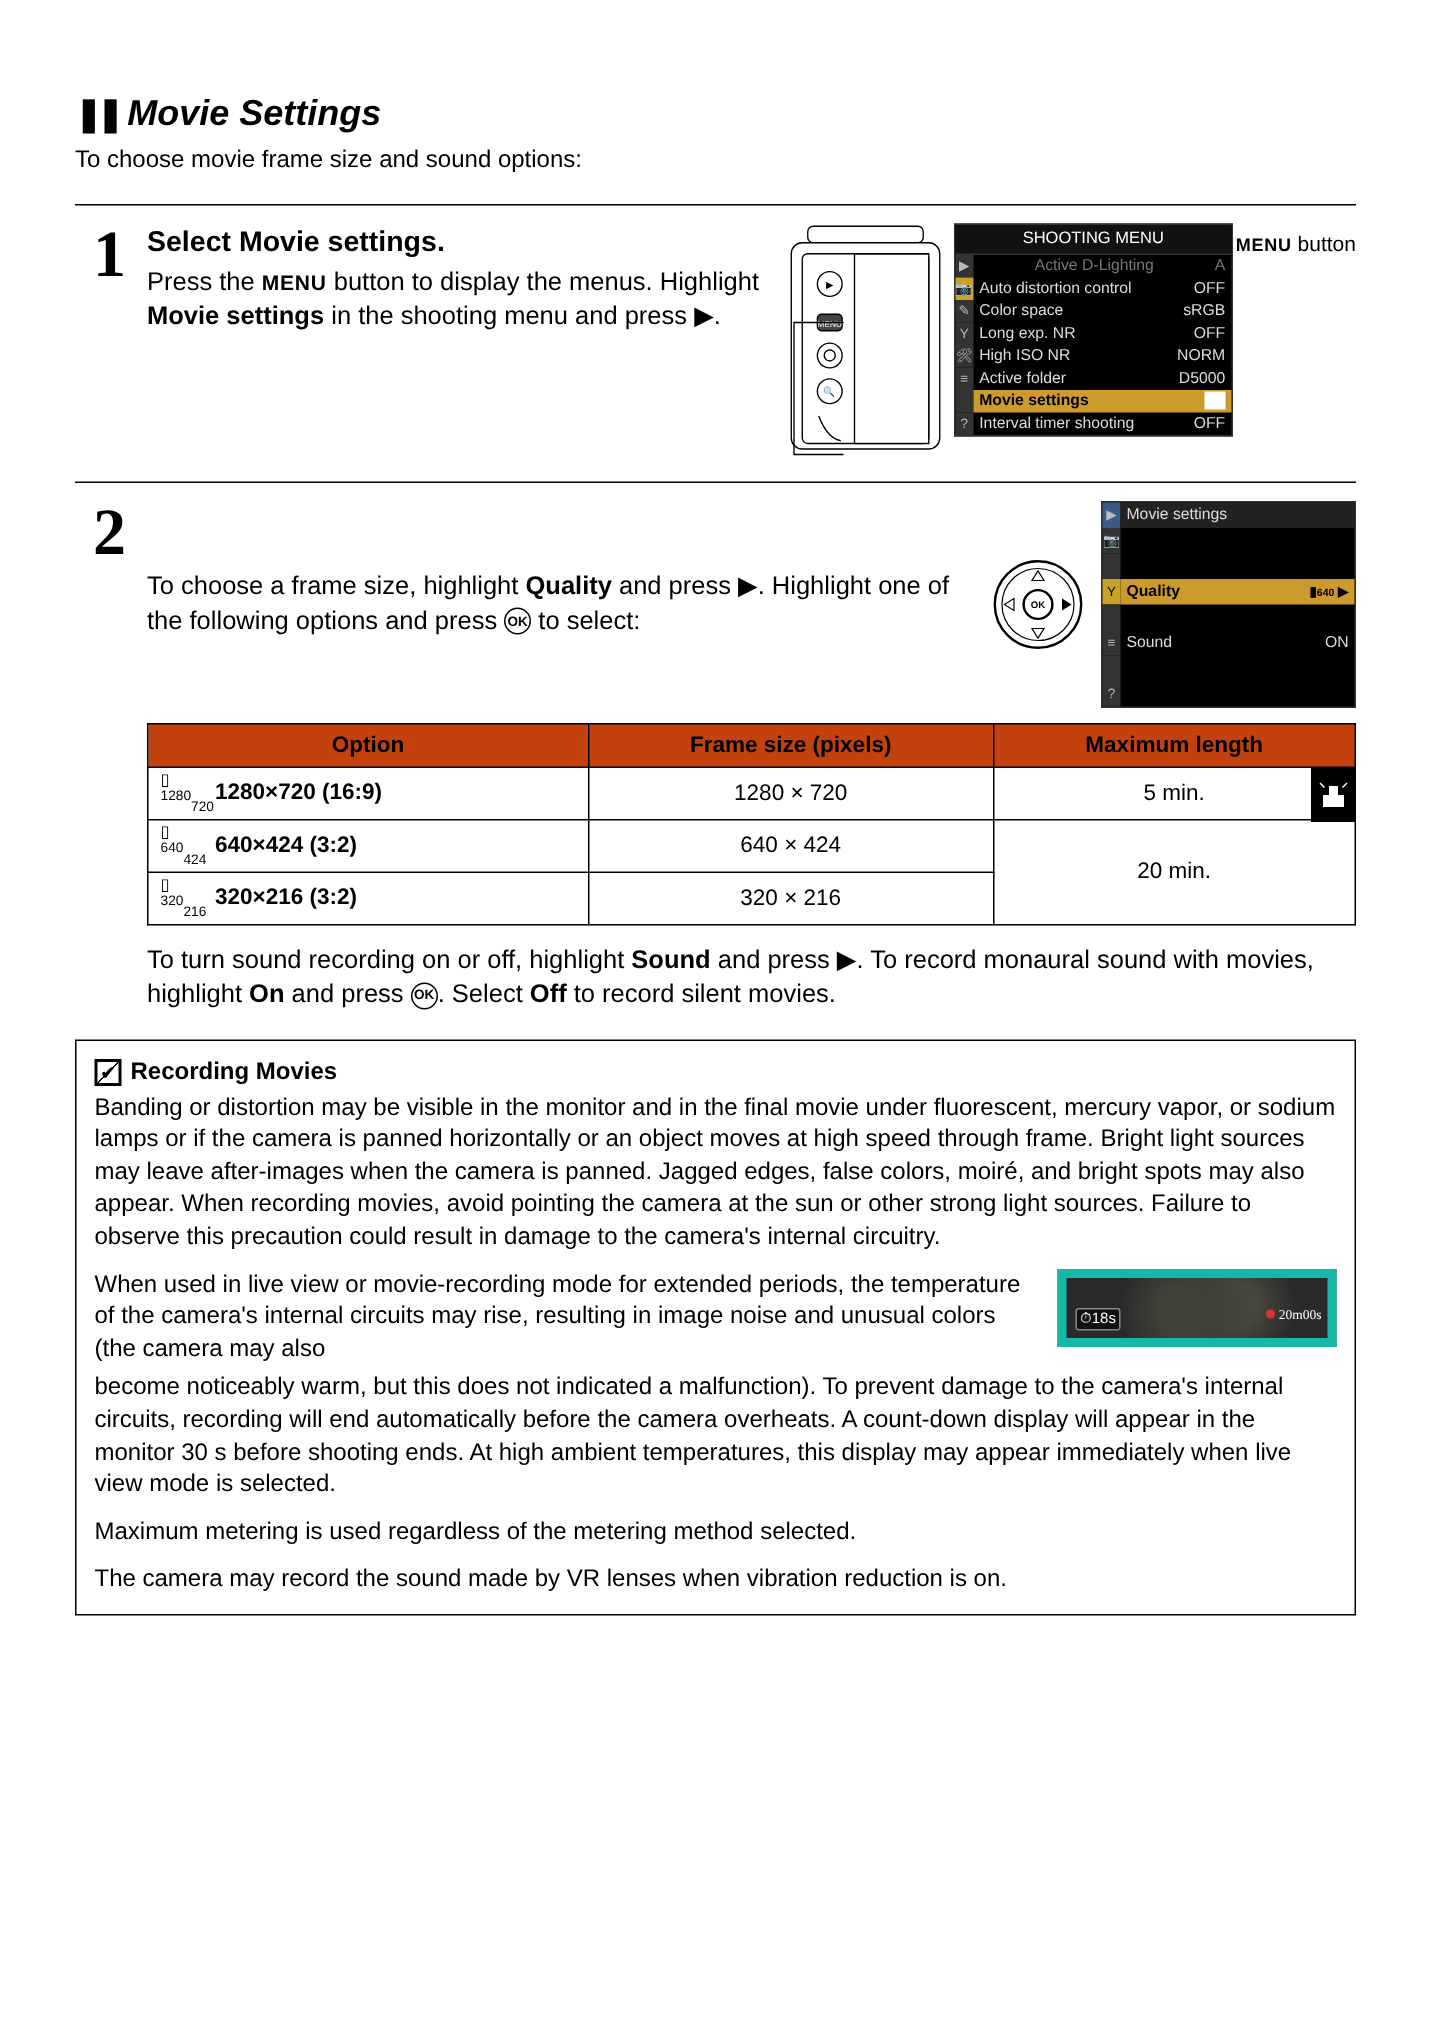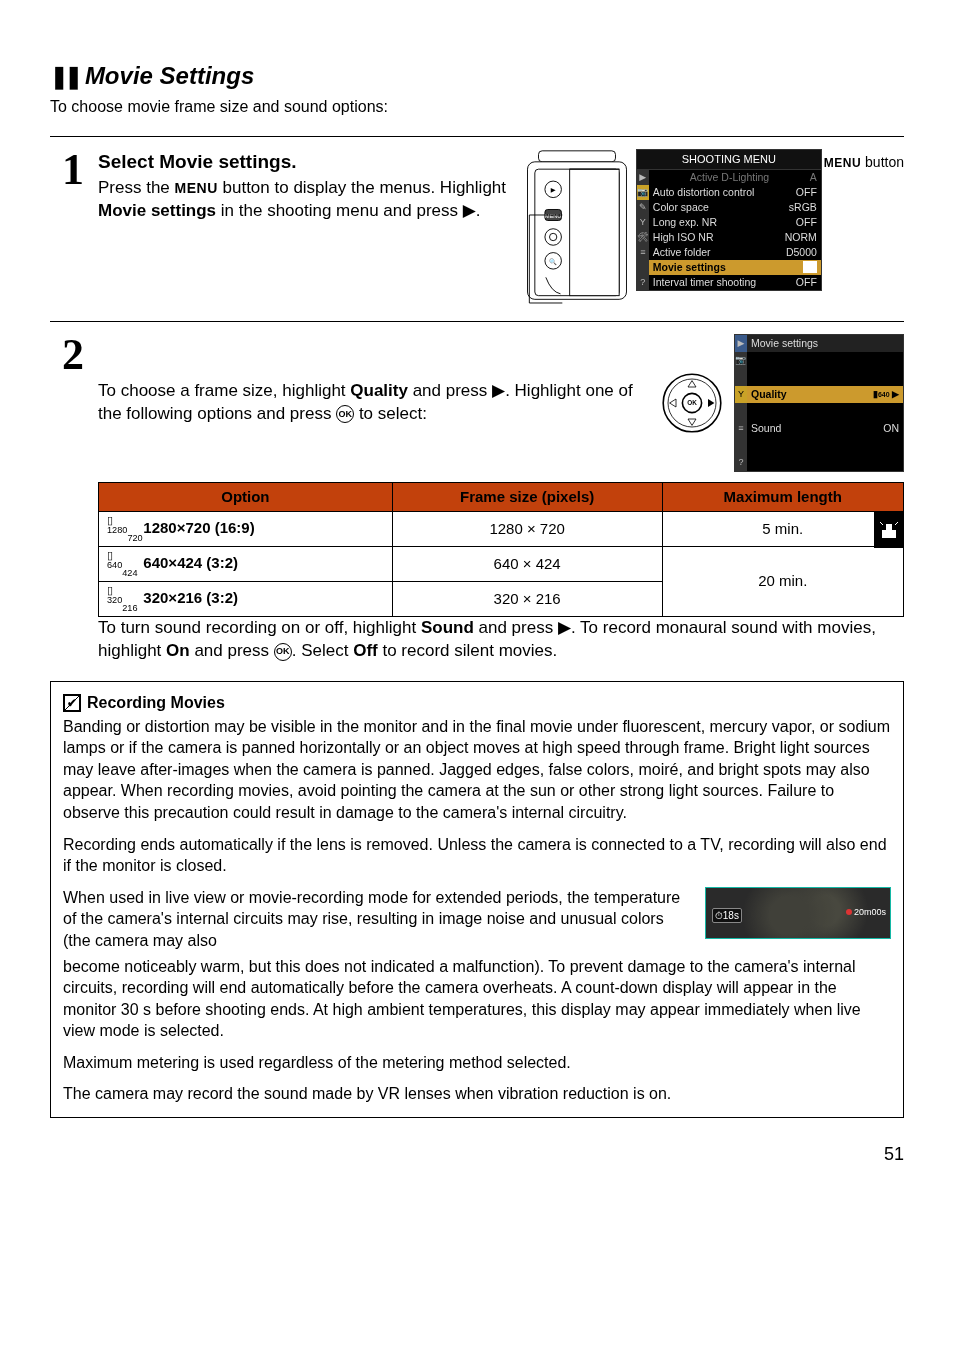--- a/index.html
+++ b/index.html
@@ -31,32 +31,32 @@
   .menu-caption .label { font-weight: 700; letter-spacing: 0.5px; font-size: 12px; }
   .pad-svg { width: 64px; height: 64px; }
   .hr { border: none; border-top: 1px solid #000; margin: 8px 0 12px 0; }
   .step2-row { display: flex; gap: 10px; align-items: center; }
   .step2-left { flex: 1; }
   .qtable { width: 100%; border-collapse: collapse; margin-top: 10px; font-size: 15px; }
   .qtable th { background: #c2410c; border: 1px solid #000; padding: 4px 8px; font-weight: 700; text-align: center; }
   .qtable td { border: 1px solid #000; padding: 3px 8px; text-align: center; }
   .qtable td.opt { text-align: left; font-weight: 700; }
   .qtable td.opt .qicon { font-size: 11px; font-weight: 400; display: inline-block; width: 28px; text-align: left; vertical-align: middle; line-height: 1; }
-  .sound-para { margin-top: 0; font-size: 17px; }
+  .sound-para { margin-top: 12px; font-size: 17px; }
   .note-box { border: 1px solid #000; margin-top: 18px; padding: 10px 12px 12px 12px; font-size: 16px; }
   .note-title { display: flex; align-items: center; gap: 6px; font-weight: 700; margin-bottom: 2px; }
   .note-icon { display: inline-flex; width: 18px; height: 18px; border: 2px solid #000; align-items: center; justify-content: center; font-size: 12px; font-weight: 900; position: relative; }
   .note-icon::before { content: ""; position: absolute; inset: 0; background: linear-gradient(to bottom right, transparent 48%, #000 48%, #000 52%, transparent 52%); }
   .note-box p { margin-bottom: 10px; }
   .temp-row { display: flex; gap: 10px; align-items: flex-start; }
   .temp-left { flex: 1; }
-  .temp-img { width: 186px; height: 52px; background: #2a2a2a; position: relative; border: 1px solid #14b8a6; overflow: hidden; }
+  .temp-img { width: 186px; height: 52px; background: #2a2a2a; position: relative; border: 6px solid #14b8a6; overflow: hidden; }
   .temp-img .badge { position: absolute; left: 6px; top: 20px; background: rgba(0,0,0,0.6); border: 1px solid #888; color: #fff; font-size: 10px; padding: 0px 2px; border-radius: 2px; }
   .temp-img .blur { position: absolute; inset: 0; background: radial-gradient(circle at 45% 55%, #4a4a40 18%, transparent 45%), radial-gradient(circle at 65% 45%, #555548 12%, transparent 35%); opacity: 0.7; }
-  .temp-img .rec { position: absolute; right: 4px; top: 18px; color: #fff; font-size: 9px; display: flex; gap: 2px; align-items: center; }
+  .temp-img .rec { position: absolute; right: 4px; top: 18px; color: #fff; font-size: 9px; display: flex; gap: 2px; align-items: center; font-family: Liberation Serif, serif; }
   .temp-img .rec .dot { width: 6px; height: 6px; background: #d33; border-radius: 50%; }
   .page-num { text-align: right; font-size: 18px; margin-top: 24px; }
   .side-tab { position: absolute; right: 0; top: 452px; width: 30px; height: 36px; background: #000; color: #fff; display: flex; align-items: center; justify-content: center; font-size: 16px; }
   .page-wrap { position: relative; }
 </style>
 </head>
 <body>
 <div class="page-wrap">
 
 <div class="section-head">
@@ -260,38 +260,36 @@
     </p>
   </div>
 </div>
 
 <div class="note-box">
   <div class="note-title">
     <span class="note-icon">✔</span>
     <span>Recording Movies</span>
   </div>
   <p>Banding or distortion may be visible in the monitor and in the final movie under fluorescent, mercury vapor, or sodium lamps or if the camera is panned horizontally or an object moves at high speed through frame.  Bright light sources may leave after-images when the camera is panned.  Jagged edges, false colors, moiré, and bright spots may also appear.  When recording movies, avoid pointing the camera at the sun or other strong light sources.  Failure to observe this precaution could result in damage to the camera's internal circuitry.</p>
-  <p>Recording ends automatically if the lens is removed. Unless the camera is connected to a TV, recording will also end if the monitor is closed.</p>
   <div class="temp-row">
     <p class="temp-left">When used in live view or movie-recording mode for extended periods, the temperature of the camera's internal circuits may rise, resulting in image noise and unusual colors (the camera may also</p>
     <div class="temp-img">
       <div class="blur"></div>
       <div class="badge">⏱<span>18s</span></div>
       <div class="rec">
             <span class="dot"></span>
             <span>20m00s</span>
           </div>
     </div>
   </div>
   <p style="margin-top:-6px;">become noticeably warm, but this does not indicated a malfunction).  To prevent damage to the camera's internal circuits, recording will end automatically before the camera overheats.  A count-down display will appear in the monitor 30 s before shooting ends.  At high ambient temperatures, this display may appear immediately when live view mode is selected.</p>
   <p>Maximum metering is used regardless of the metering method selected.</p>
   <p style="margin-bottom:0;">The camera may record the sound made by VR lenses when vibration reduction is on.</p>
 </div>
 
-<div class="page-num">51</div>
 
 <div class="side-tab">
   <svg width="20" height="20" viewBox="0 0 20 20">
         <rect x="3" y="10" width="14" height="8" fill="#fff"></rect>
         <rect x="7" y="4" width="6" height="6" fill="#fff"></rect>
         <line x1="1" y1="2" x2="4" y2="5" stroke="#fff"></line>
         <line x1="19" y1="2" x2="16" y2="5" stroke="#fff"></line>
       </svg>
 </div>
 

